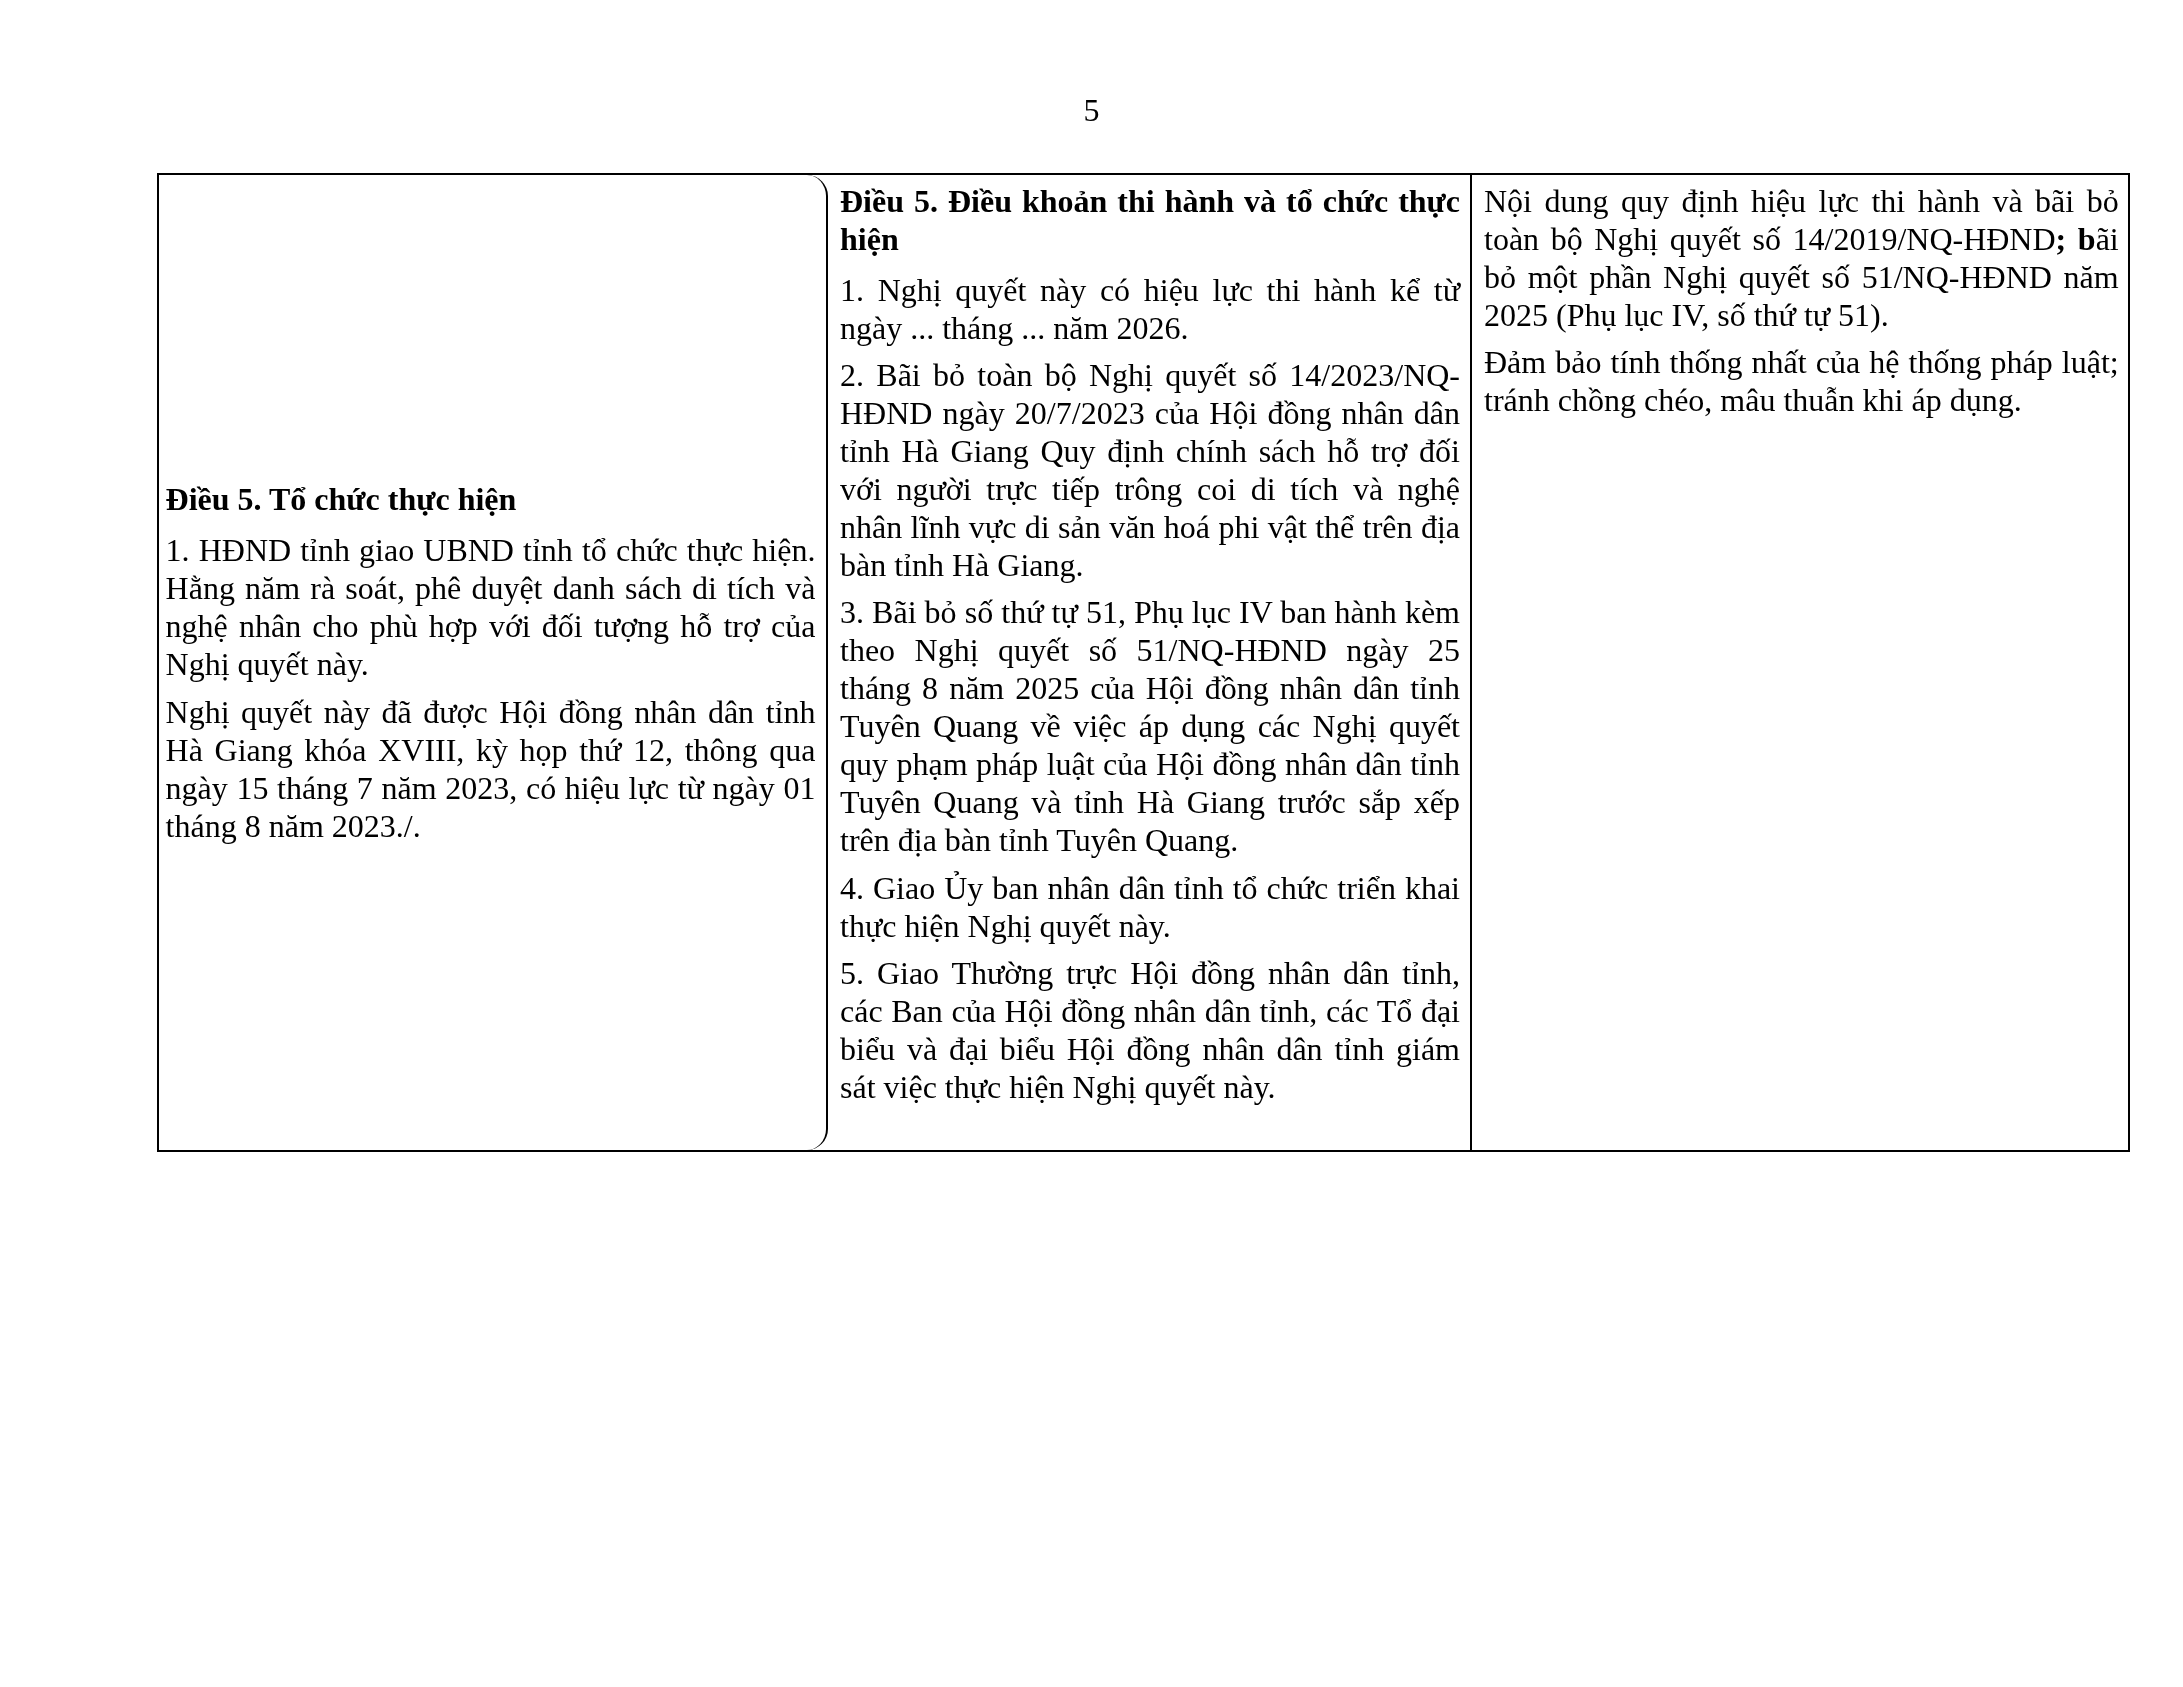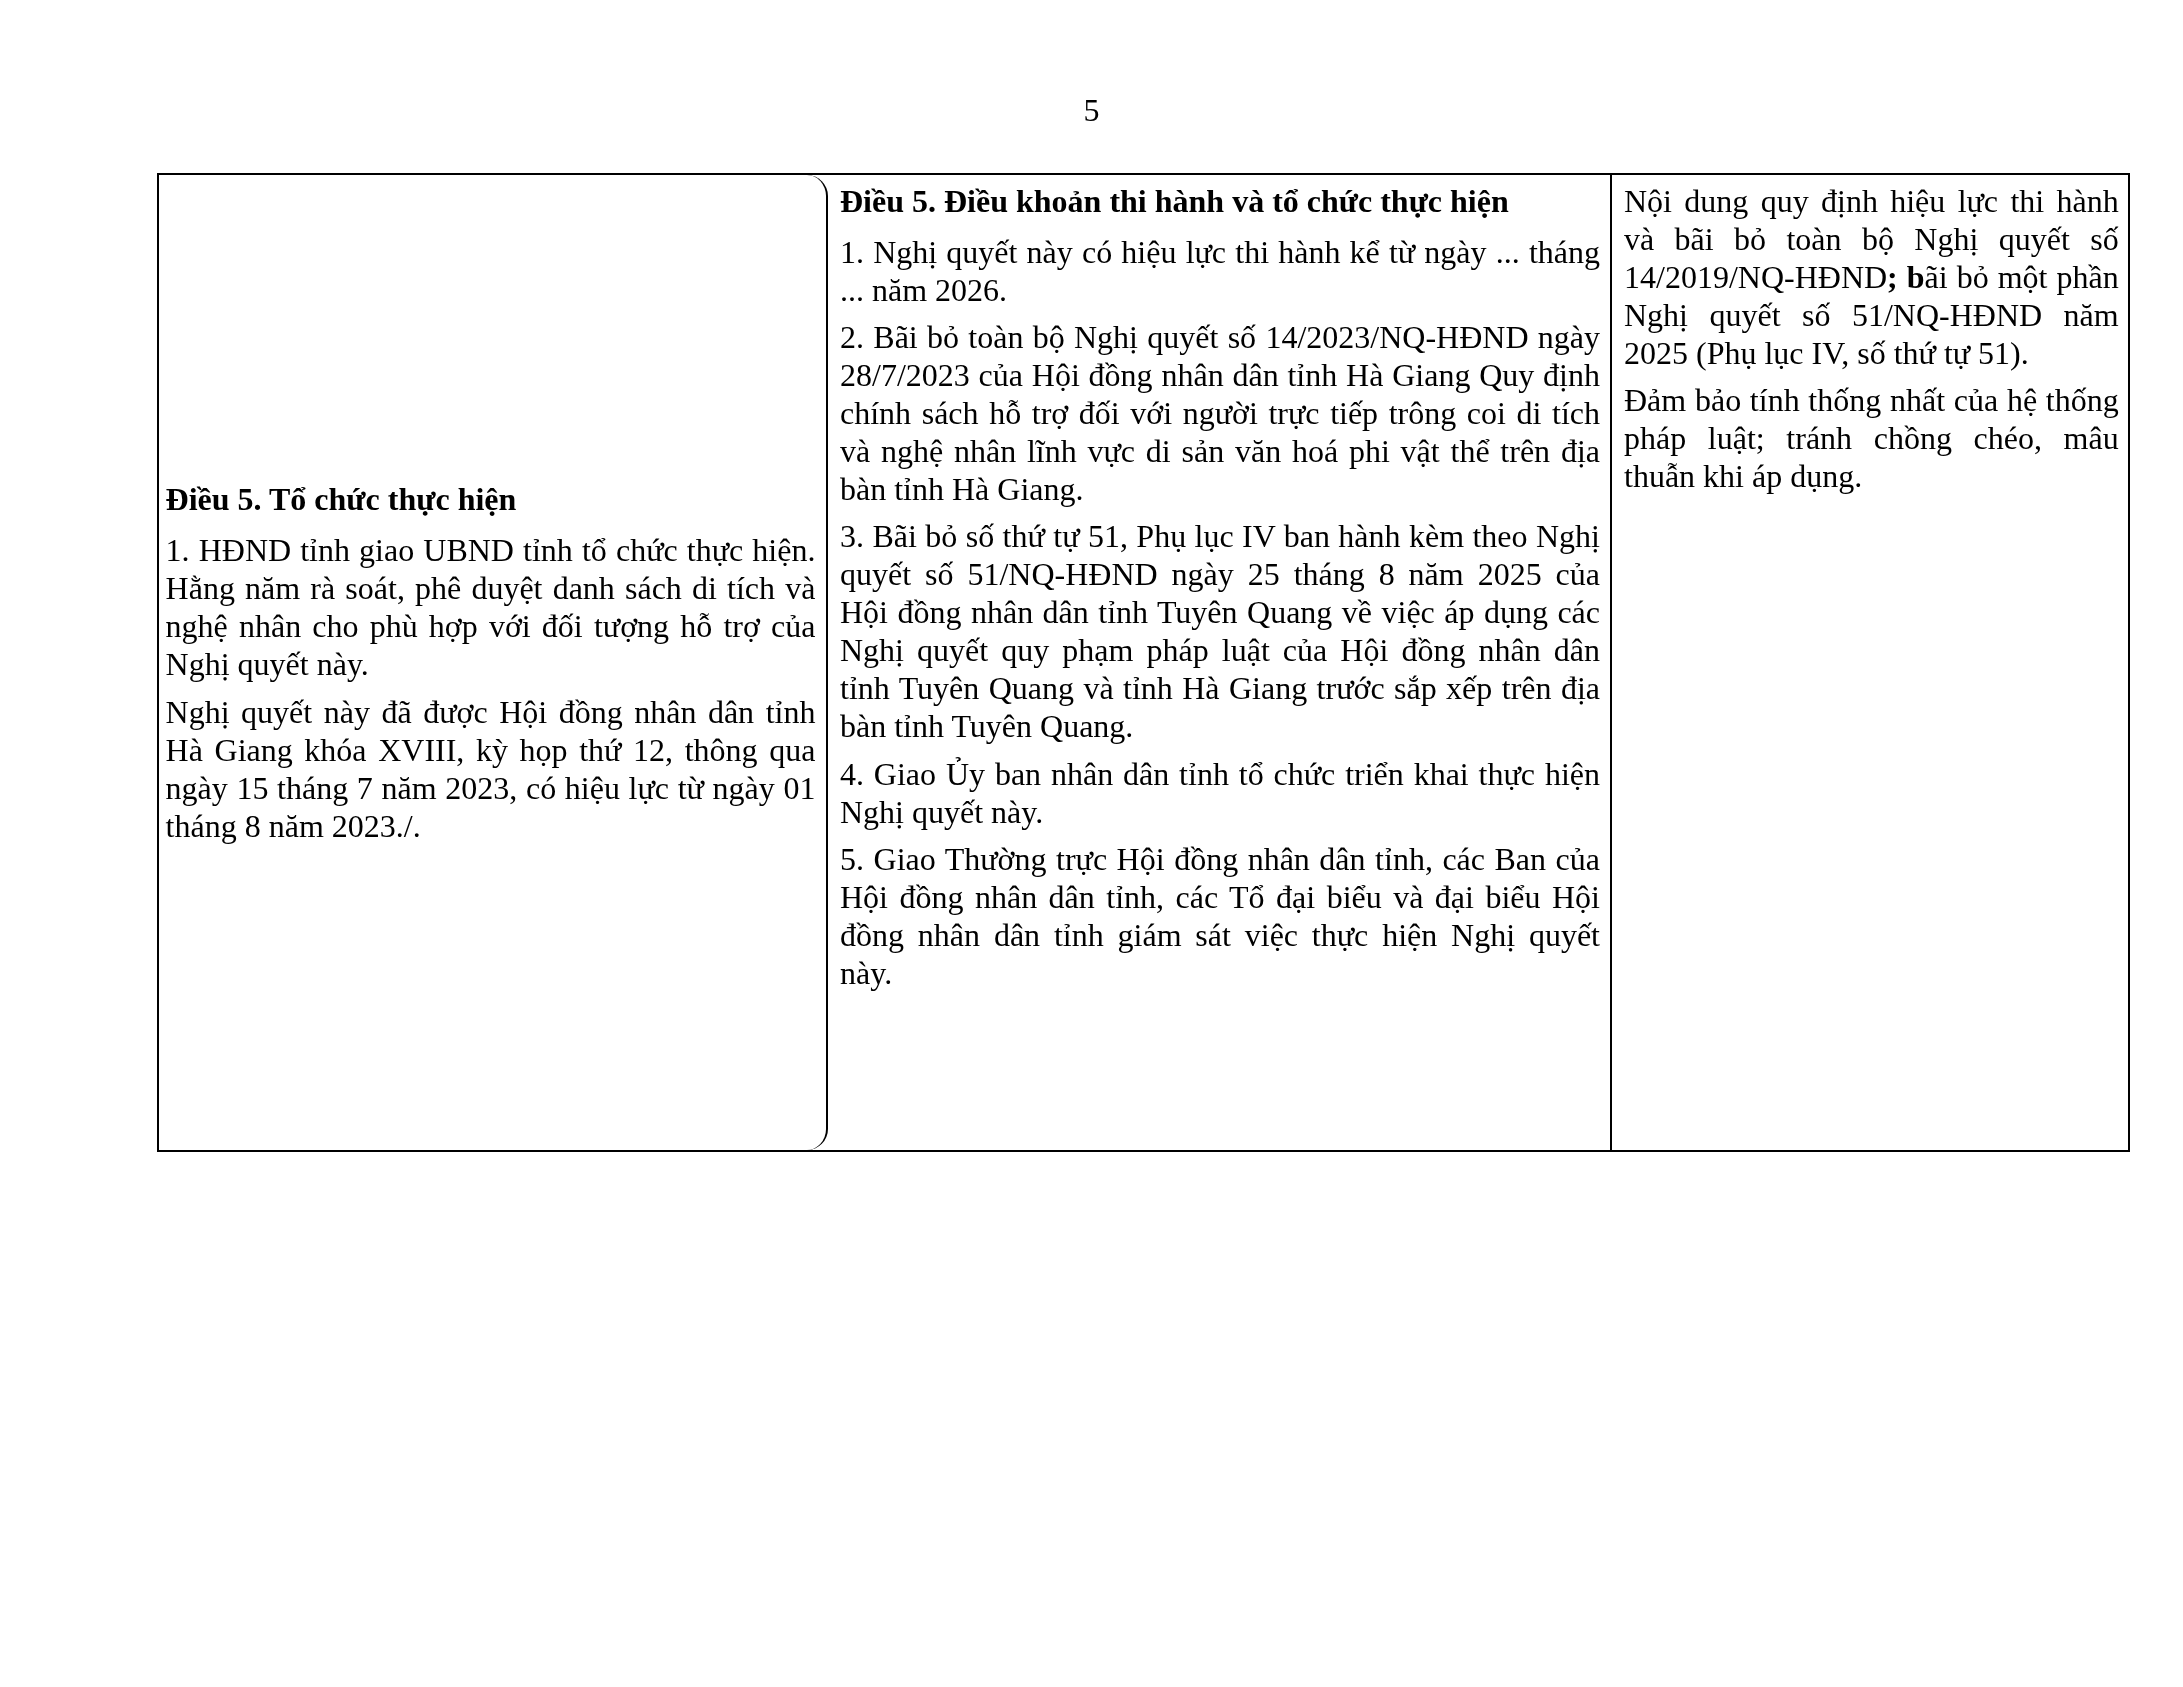--- a/index.html
+++ b/index.html
@@ -51,21 +51,21 @@
   .cell-1 {
     width: 669px;
     border-right: 2px solid #000000;
     display: flex;
     flex-direction: column;
     justify-content: center;
     padding: 6.6px 10.6px 6.6px 6.6px;
     border-radius: 21px;
   }
   .cell-2 {
-    width: 784px;
+    width: 644px;
     border-right: 2px solid #000000;
     padding: 6.6px 10px 6.6px 12px;
   }
   .cell-3 {
     flex: 1;
     padding: 6.6px 9.3px 6.6px 12px;
   }
   .cell p.title {
     font-weight: bold;
     margin-bottom: 13.2px;
@@ -84,21 +84,21 @@
 
     <div class="cell cell-1">
       <p class="title">Điều 5. Tổ chức thực hiện</p>
       <p>1. HĐND tỉnh giao UBND tỉnh tổ chức thực hiện. Hằng năm rà soát, phê duyệt danh sách di tích và nghệ nhân cho phù hợp với đối tượng hỗ trợ của Nghị quyết này.</p>
       <p>Nghị quyết này đã được Hội đồng nhân dân tỉnh Hà Giang khóa XVIII, kỳ họp thứ 12, thông qua ngày 15 tháng 7 năm 2023, có hiệu lực từ ngày 01 tháng 8 năm 2023./.</p>
     </div>
 
     <div class="cell cell-2">
       <p class="title">Điều 5. Điều khoản thi hành và tổ chức thực hiện</p>
       <p>1. Nghị quyết này có hiệu lực thi hành kể từ ngày ... tháng ... năm 2026.</p>
-      <p>2. Bãi bỏ toàn bộ Nghị quyết số 14/2023/NQ-HĐND ngày 28/7/2023 của Hội đồng nhân dân tỉnh Hà Giang Quy định chính sách hỗ trợ đối với người trực tiếp trông coi di tích và nghệ nhân lĩnh vực di sản văn hoá phi vật thể trên địa bàn tỉnh Hà Giang.</p>
+      <p>2. Bãi bỏ toàn bộ Nghị quyết số 14/2023/NQ-HĐND ngày 20/7/2023 của Hội đồng nhân dân tỉnh Hà Giang Quy định chính sách hỗ trợ đối với người trực tiếp trông coi di tích và nghệ nhân lĩnh vực di sản văn hoá phi vật thể trên địa bàn tỉnh Hà Giang.</p>
       <p>3. Bãi bỏ số thứ tự 51, Phụ lục IV ban hành kèm theo Nghị quyết số 51/NQ-HĐND ngày 25 tháng 8 năm 2025 của Hội đồng nhân dân tỉnh Tuyên Quang về việc áp dụng các Nghị quyết quy phạm pháp luật của Hội đồng nhân dân tỉnh Tuyên Quang và tỉnh Hà Giang trước sắp xếp trên địa bàn tỉnh Tuyên Quang.</p>
       <p>4. Giao Ủy ban nhân dân tỉnh tổ chức triển khai thực hiện Nghị quyết này.</p>
       <p>5. Giao Thường trực Hội đồng nhân dân tỉnh, các Ban của Hội đồng nhân dân tỉnh, các Tổ đại biểu và đại biểu Hội đồng nhân dân tỉnh giám sát việc thực hiện Nghị quyết này.</p>
     </div>
 
     <div class="cell cell-3">
       <p><span>Nội dung quy định hiệu lực thi hành và bãi bỏ toàn bộ Nghị quyết số 14/2019/NQ-HĐND</span><span class="bold">;</span><span> </span><span class="bold">b</span><span>ãi bỏ một phần Nghị quyết số 51/NQ-HĐND năm 2025 (Phụ lục IV, số thứ tự 51).</span></p>
       <p>Đảm bảo tính thống nhất của hệ thống pháp luật; tránh chồng chéo, mâu thuẫn khi áp dụng.</p>
     </div>
 

